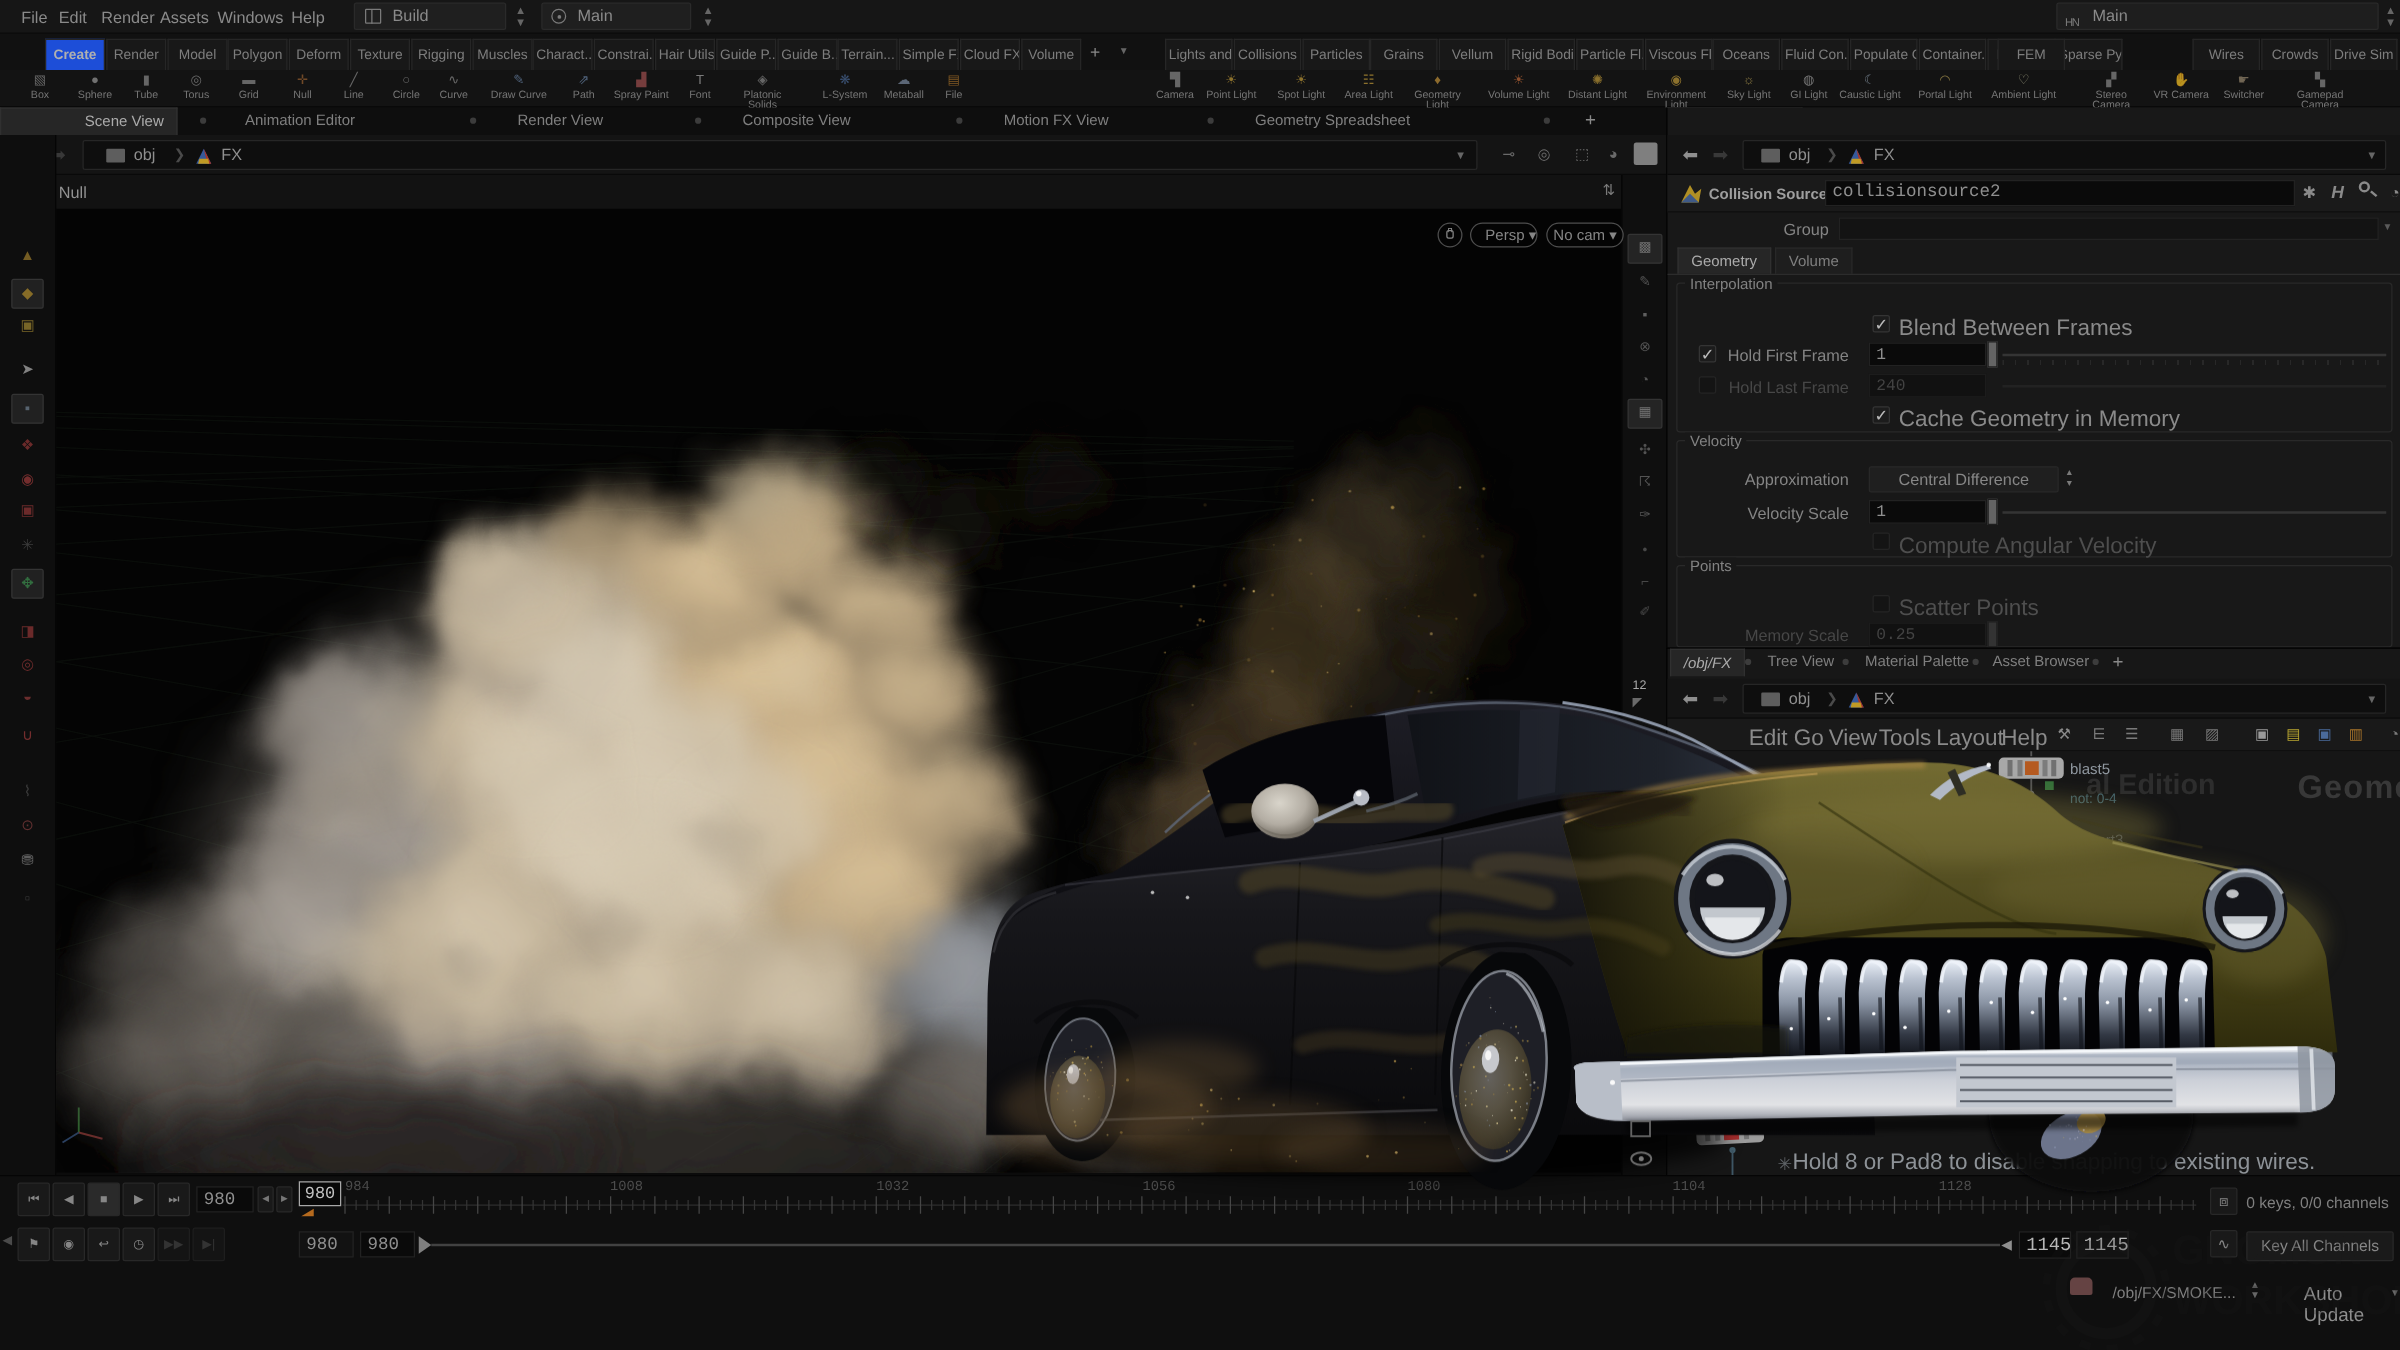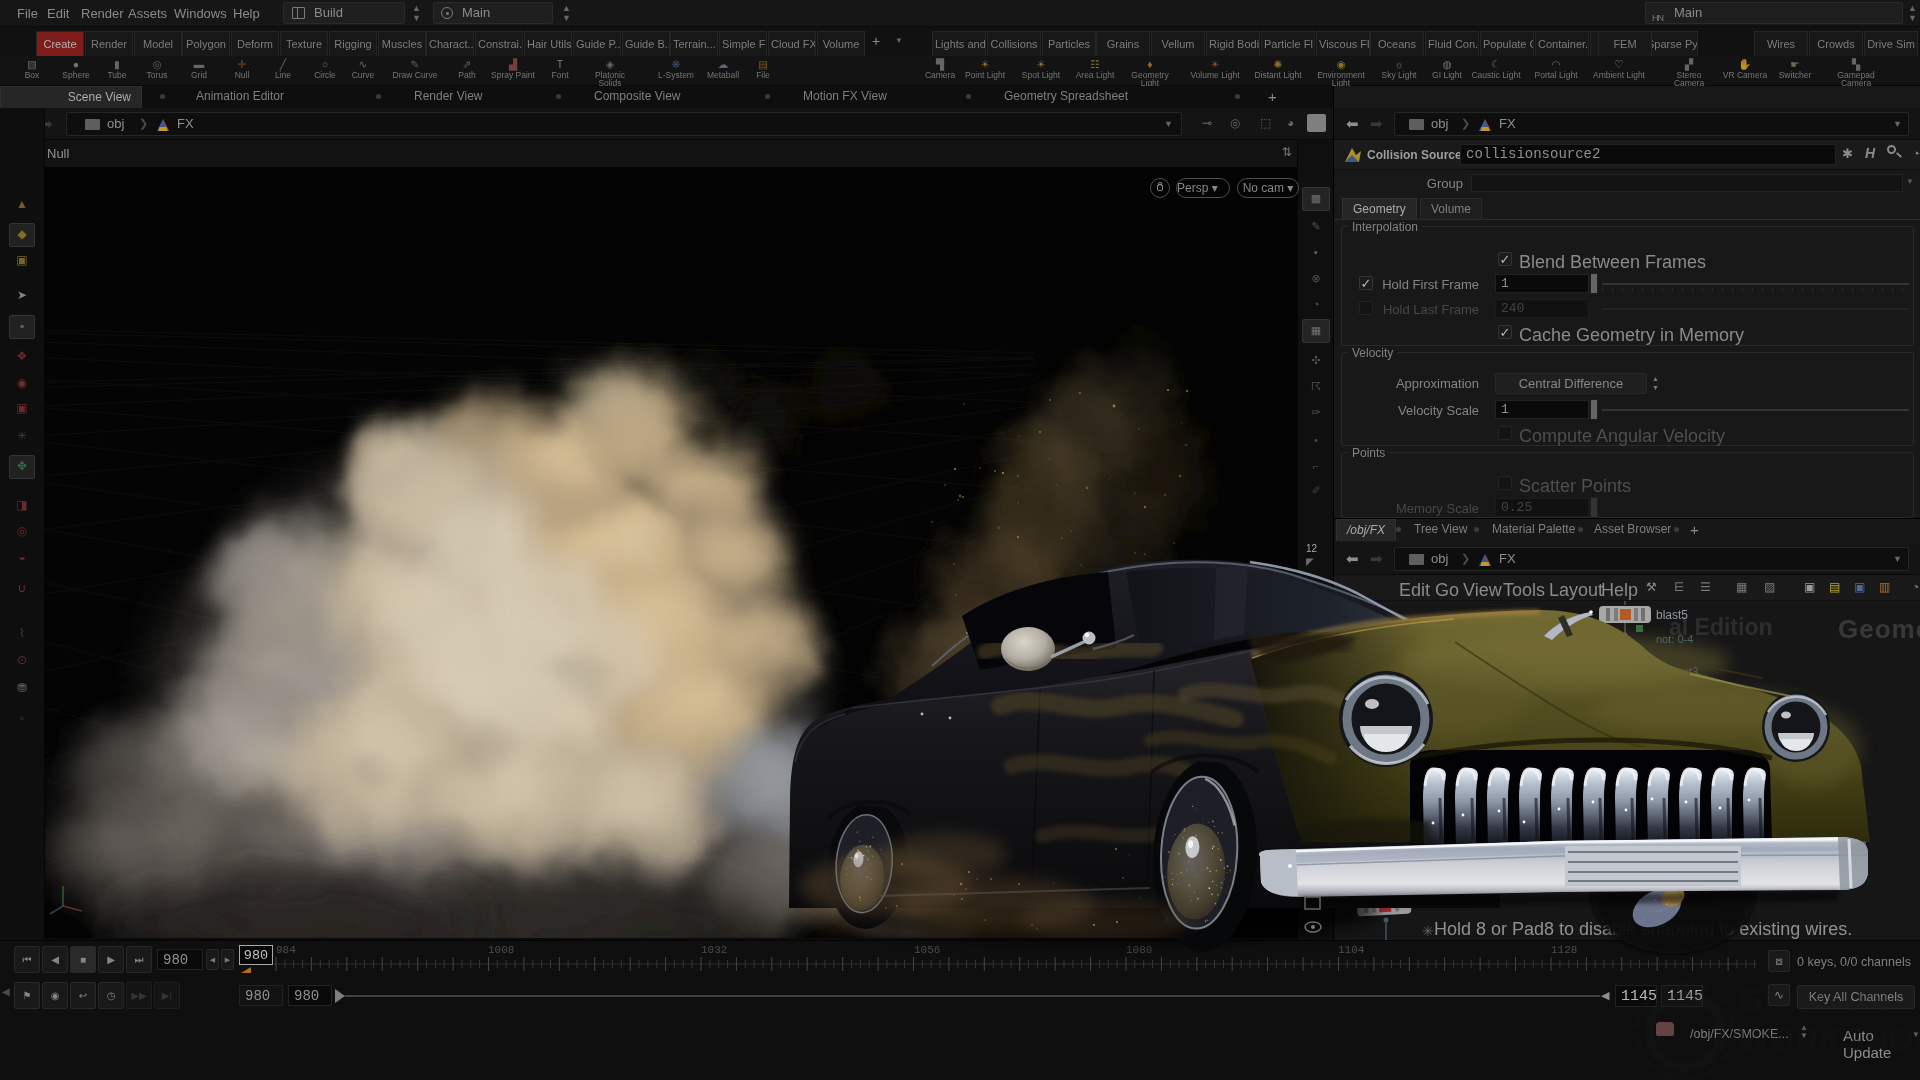--- a/index.html
+++ b/index.html
@@ -3,21 +3,21 @@
 <style>
 html,body{margin:0;padding:0;width:1920px;height:1080px;background:#0b0b0b;overflow:hidden;
 font-family:"Liberation Sans",sans-serif;-webkit-font-smoothing:antialiased;}
 *{box-sizing:border-box;}
 .abs{position:absolute;}
 #menubar{left:0;top:0;width:1920px;height:27px;background:#161616;border-bottom:1px solid #0a0a0a;}
 .menu{position:absolute;top:6px;font-size:13px;color:#8a8a8a;}
 .ddl{position:absolute;top:2px;height:22px;background:#1f1f1f;border:1px solid #2a2a2a;border-radius:2px;color:#8a8a8a;font-size:13px;line-height:20px;}
 #shelftabs{left:0;top:27px;width:1920px;height:29px;background:#111111;}
 .stab{position:absolute;top:4px;height:25px;background:#181818;border:1px solid #262626;border-bottom:none;color:#7d7d7d;font-size:11px;line-height:24px;padding:0 2px;white-space:nowrap;overflow:hidden;text-align:center;}
-.stab.act{background:#7f1d1d;color:#b0b0b0;}
+.stab.act{background:#1d4ed8;color:#b0b0b0;font-weight:bold;}
 #shelftools{left:0;top:56px;width:1920px;height:30px;background:#131313;border-bottom:1px solid #070707;}
 .tool{position:absolute;top:2px;text-align:center;color:#757575;font-size:9px;}
 .tool .ic{display:block;height:12px;font-size:10.5px;line-height:12px;}
 .tool .lb{display:block;line-height:7.5px;margin-top:2px;font-size:8.5px;}
 #panetabs{left:0;top:86px;width:1920px;height:22px;background:#0e0e0e;}
 .ptab{position:absolute;top:0;height:22px;color:#7f7f7f;font-size:12px;line-height:21px;padding:0 10px;white-space:nowrap;}
 .ptab.act{background:#262626;color:#ababab;border:1px solid #303030;border-bottom:none;}
 .pdot{position:absolute;top:8px;width:5px;height:5px;background:#3c3c3c;border-radius:50%;}
 .pathbar{position:absolute;height:32px;background:#141414;border-bottom:1px solid #090909;}
 .bc{position:absolute;top:4px;height:24px;background:#0e0e0e;border:1px solid #262626;border-radius:2px;}
@@ -325,21 +325,21 @@
 <span style="position:absolute;left:5px;top:292px;width:26px;text-align:center;font-size:11px;line-height:16px;color:#5a5a5a;opacity:.75">•</span>
 <span style="position:absolute;left:5px;top:318px;width:26px;text-align:center;font-size:11px;line-height:16px;color:#5a5a5a;opacity:.75">⌐</span>
 <span style="position:absolute;left:5px;top:342px;width:26px;text-align:center;font-size:11px;line-height:16px;color:#5a5a5a;opacity:.75">✐</span>
 <span style="position:absolute;left:8px;top:403px;color:#a8a8a8;font-size:10px">12</span>
 <span style="position:absolute;left:8px;top:416px;color:#6a6a6a;font-size:10px">◤</span>
 </div>
 <div class="abs" style="left:1150px;top:178px;width:20px;height:20px;border:1px solid #4e4e4e;border-radius:50%;z-index:5">
     <span style="position:absolute;left:6px;top:5px;width:6px;height:7px;border:1.5px solid #888;border-radius:2px"></span>
     <span style="position:absolute;left:7px;top:3px;width:4px;height:4px;border:1.5px solid #888;border-bottom:none;border-radius:3px 3px 0 0"></span>
   </div>
-<div class="abs" style="left:1176px;top:178px;width:54px;height:20px;border:1px solid #4e4e4e;border-radius:10px;color:#868686;font-size:12px;text-align:left;line-height:19px;z-index:5">Persp ▾</div>
+<div class="abs" style="left:1176px;top:178px;width:54px;height:20px;border:1px solid #4e4e4e;border-radius:10px;color:#868686;font-size:12px;text-align:right;line-height:19px;z-index:5">Persp ▾</div>
 <div class="abs" style="left:1237px;top:178px;width:62px;height:20px;border:1px solid #4e4e4e;border-radius:10px;color:#868686;font-size:12px;text-align:center;line-height:19px;z-index:5">No cam ▾</div>
 <div class="abs" id="parampane">
 <div class="pathbar" style="left:0;top:22px;width:587px;">
 <span class="arrow" style="left:12px;top:7px;color:#8f8f8f">⬅</span>
 <span class="arrow" style="left:36px;top:7px;color:#383838">➡</span>
 <div class="bc" style="left:60px;width:515px;">
 <span style="position:absolute;left:14px;top:6px;width:15px;height:11px;background:#5e5e5e;border-radius:1px"></span>
 <span style="position:absolute;left:36px;top:3px;font-size:13px;color:#8f8f8f">obj</span>
 <span style="position:absolute;left:66px;top:4px;font-size:11px;color:#4a4a4a">❯</span>
 <svg style="position:absolute;left:82px;top:4px" width="16" height="16">

